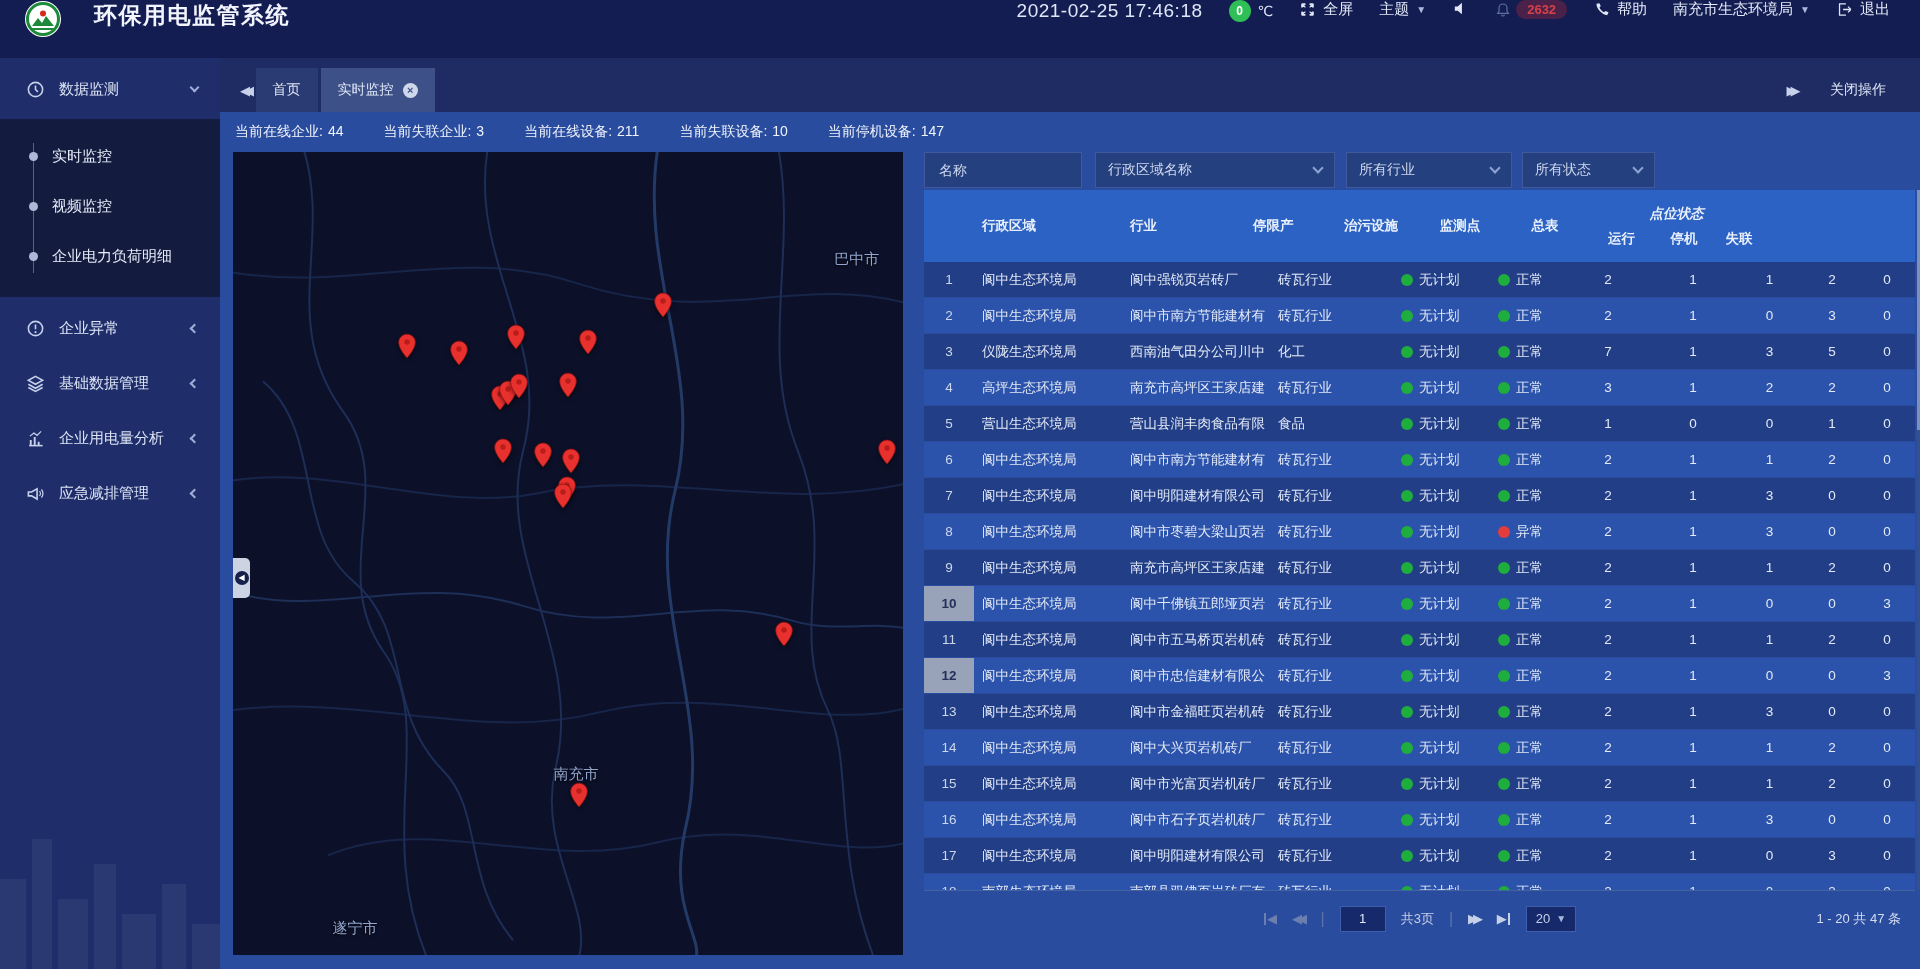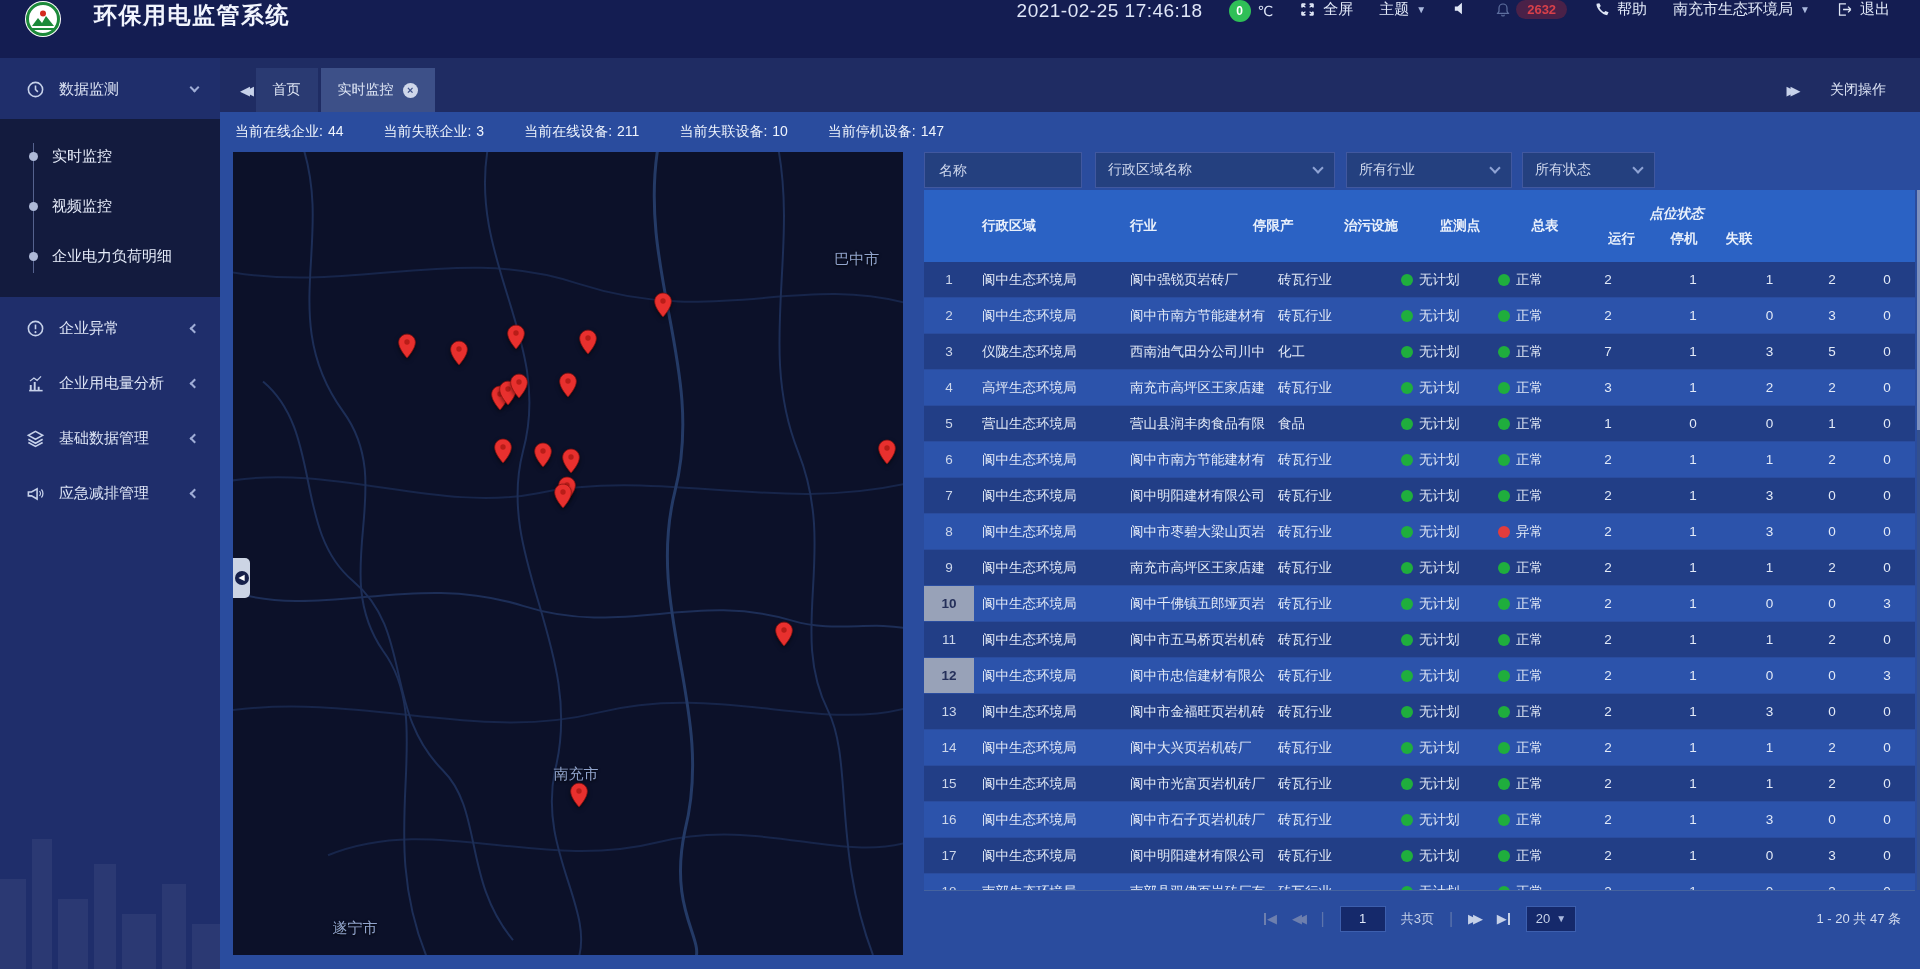--- a/index.html
+++ b/index.html
@@ -234,37 +234,37 @@
             <path d="M12 7v6" stroke="currentColor" stroke-width="2"></path>
             <circle cx="12" cy="16.6" r="1.3" fill="currentColor"></circle>
           </svg>
         </span>
         <span class="lbl">企业异常</span>
         <span class="chev left"></span>
       </div>
       <div class="mi">
         <span class="micon">
           <svg viewBox="0 0 24 24">
-            <path d="M4 21h17" stroke="currentColor" stroke-width="2"></path>
-            <path d="M6 21v-7m5 7V10m5 11v-5" stroke="currentColor" stroke-width="2.4"></path>
-            <path d="m5 9 5-4 4 3 5-5" fill="none" stroke="currentColor" stroke-width="1.6"></path>
+            <path d="m12 3 9 5-9 5-9-5z" fill="none" stroke="currentColor" stroke-width="2"></path>
+            <path d="m3 13 9 5 9-5" fill="none" stroke="currentColor" stroke-width="2"></path>
+            <path d="m3 17 9 5 9-5" fill="none" stroke="currentColor" stroke-width="2"></path>
           </svg>
         </span>
-        <span class="lbl">企业用电量分析</span>
+        <span class="lbl">基础数据管理</span>
         <span class="chev left"></span>
       </div>
       <div class="mi">
         <span class="micon">
           <svg viewBox="0 0 24 24">
-            <path d="m12 3 9 5-9 5-9-5z" fill="none" stroke="currentColor" stroke-width="2"></path>
-            <path d="m3 13 9 5 9-5" fill="none" stroke="currentColor" stroke-width="2"></path>
-            <path d="m3 17 9 5 9-5" fill="none" stroke="currentColor" stroke-width="2"></path>
+            <path d="M4 21h17" stroke="currentColor" stroke-width="2"></path>
+            <path d="M6 21v-7m5 7V10m5 11v-5" stroke="currentColor" stroke-width="2.4"></path>
+            <path d="m5 9 5-4 4 3 5-5" fill="none" stroke="currentColor" stroke-width="1.6"></path>
           </svg>
         </span>
-        <span class="lbl">基础数据管理</span>
+        <span class="lbl">企业用电量分析</span>
         <span class="chev left"></span>
       </div>
       <div class="mi">
         <span class="micon">
           <svg viewBox="0 0 24 24">
             <path d="M3 10v5h4l7 4V6l-7 4H3z" fill="none" stroke="currentColor" stroke-width="2"></path>
             <path d="M17 9c1.6 1.6 1.6 4.4 0 6M19.5 7c2.5 2.5 2.5 7.5 0 10" fill="none" stroke="currentColor" stroke-width="1.6"></path>
           </svg>
         </span>
         <span class="lbl">应急减排管理</span>

